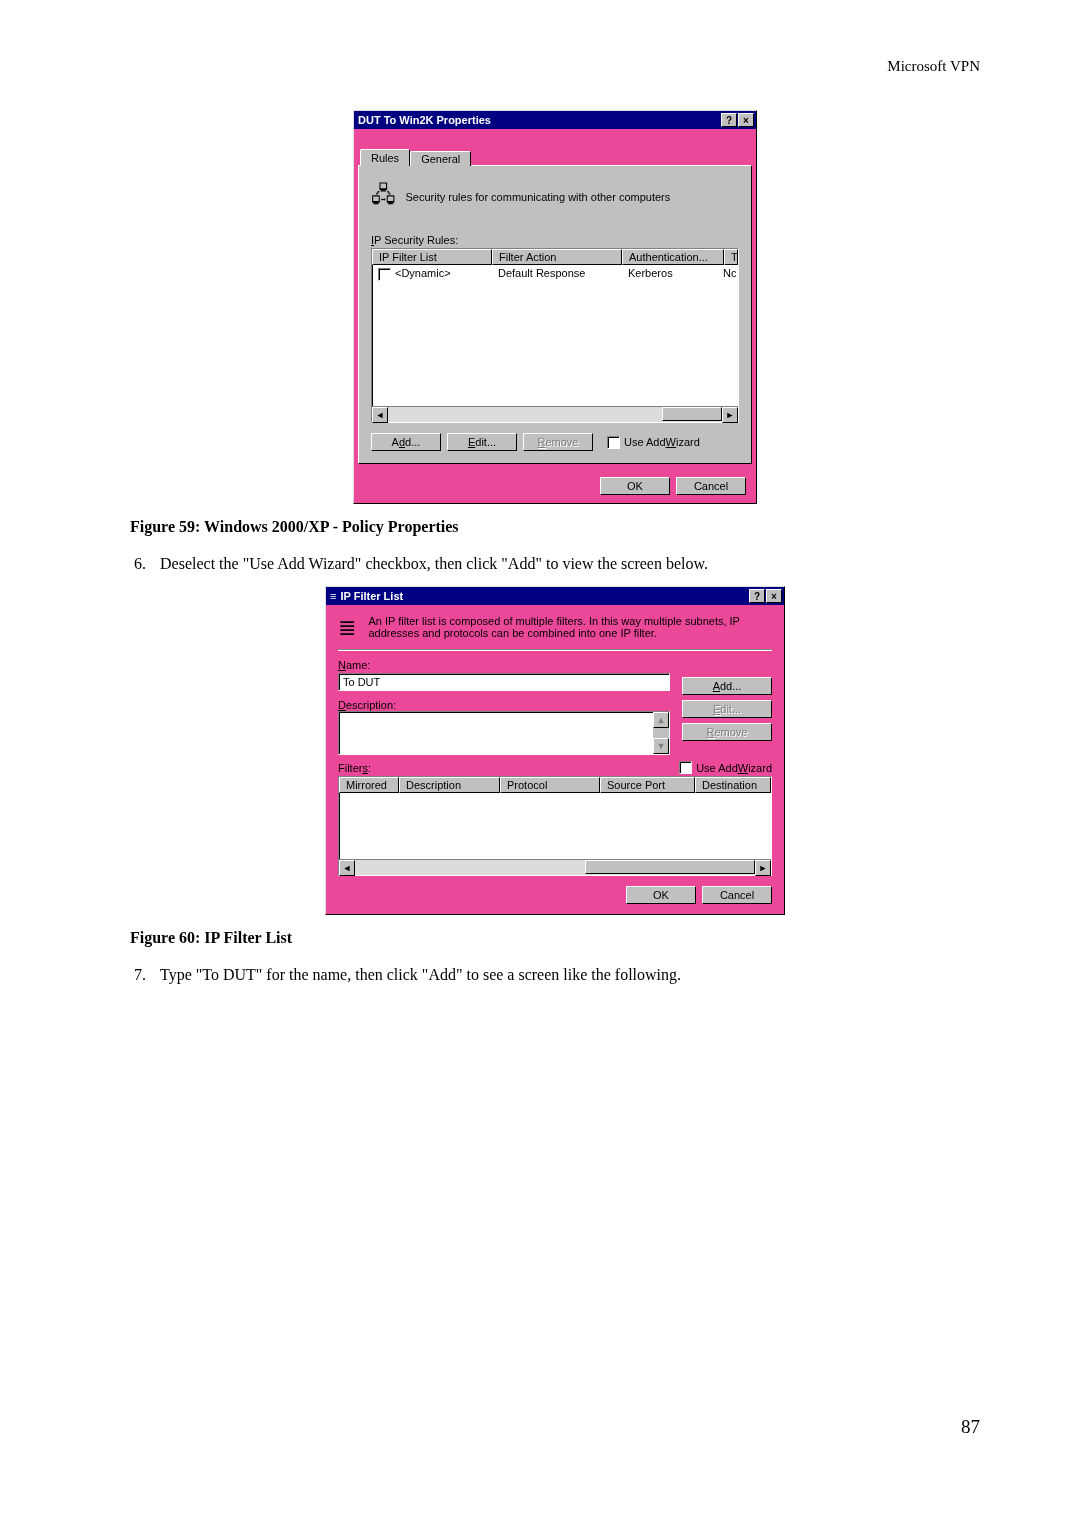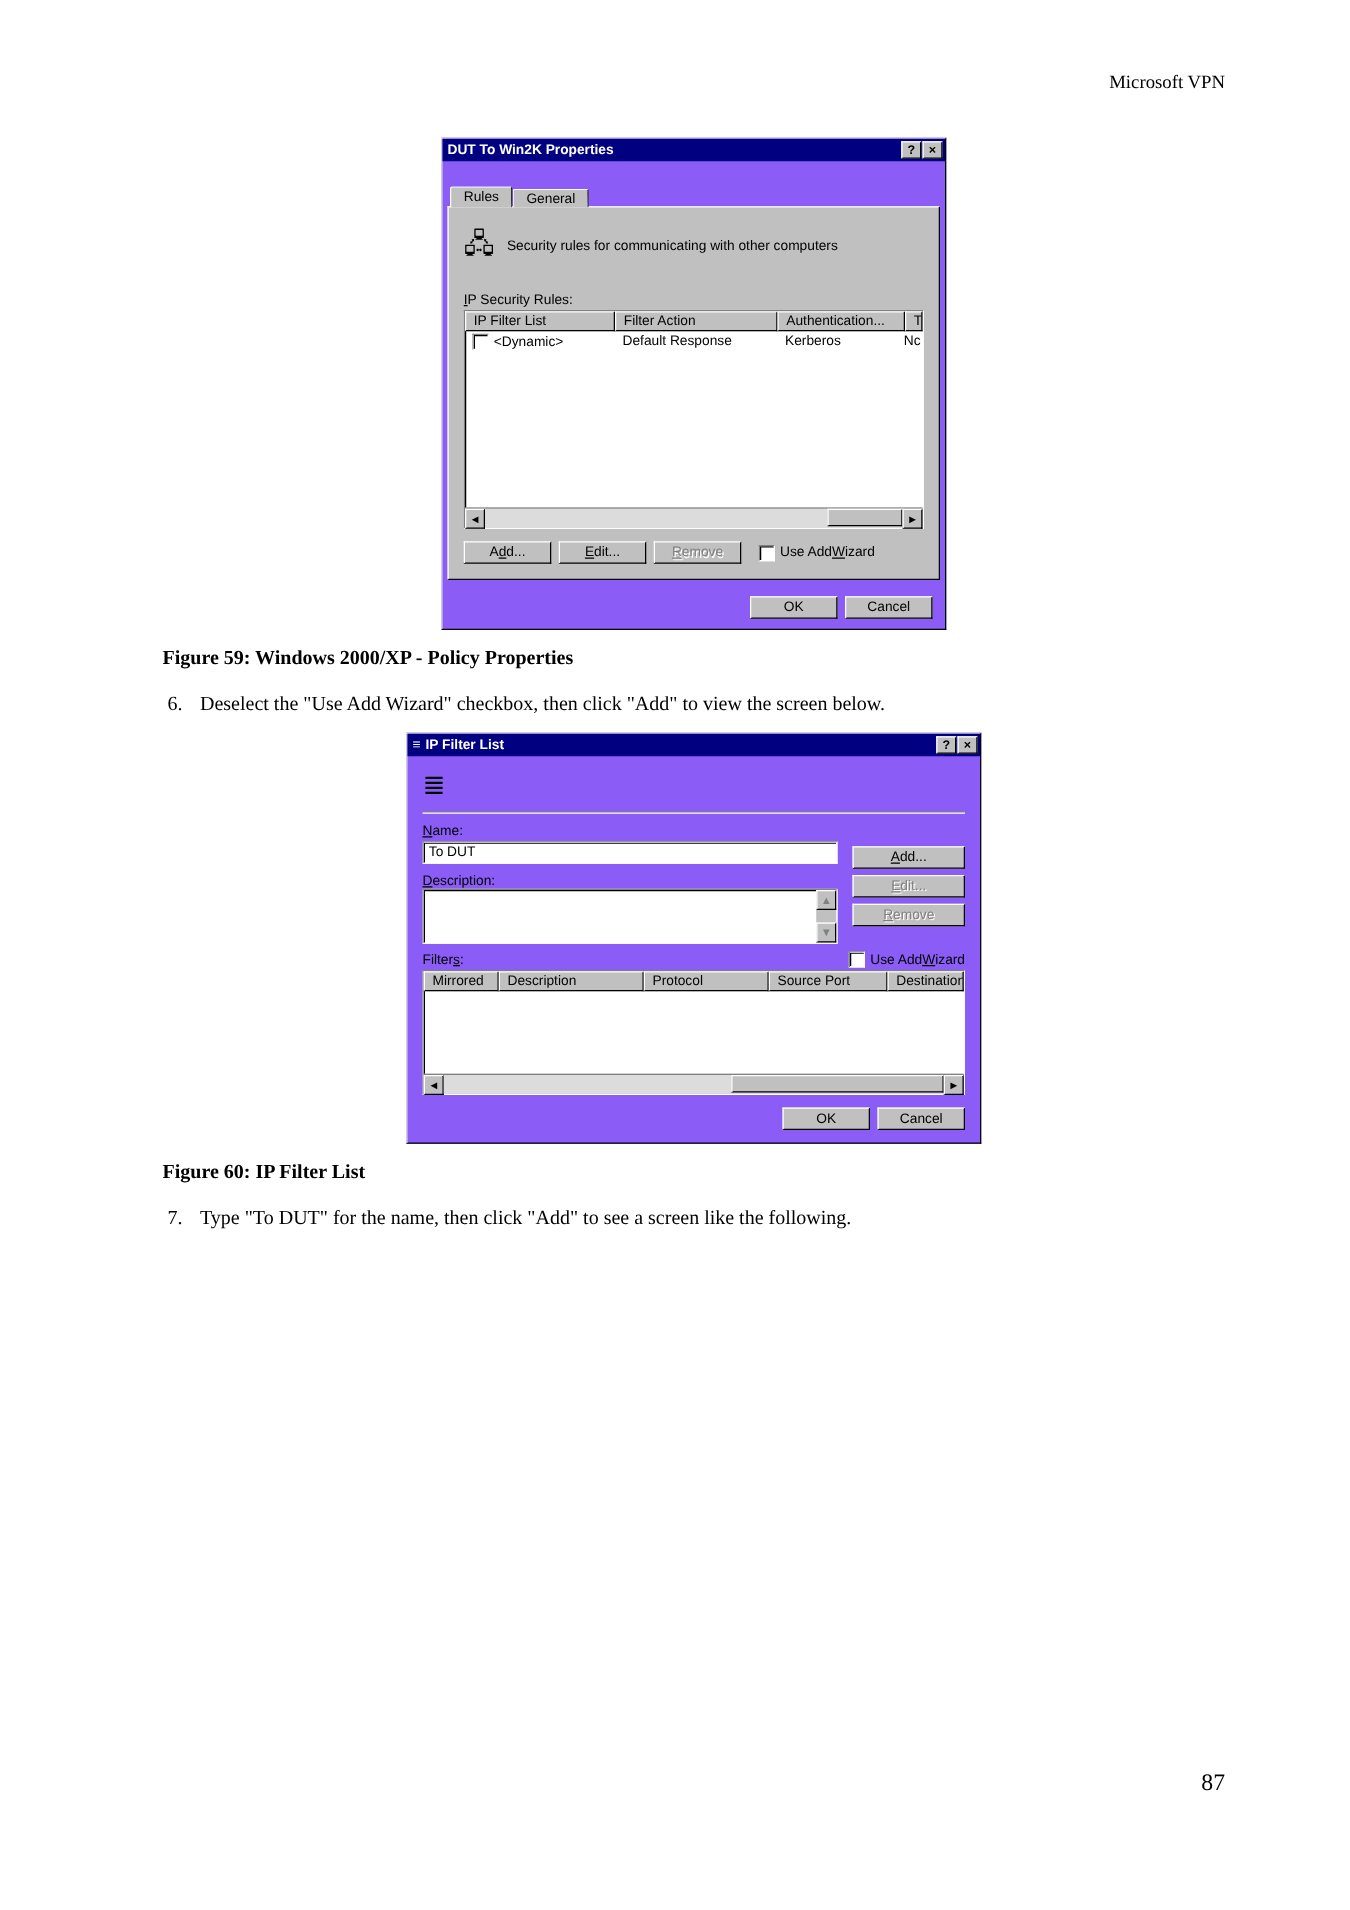--- a/index.html
+++ b/index.html
@@ -25,21 +25,21 @@
   }
   .content {
     position: absolute;
     top: 110px;
     left: 130px;
     right: 100px;
   }
 
   
   .win-dialog {
-    background: #8b5cf6;
+    background: #ec4899;
     border: 1px solid #000;
     border-top-color: #dfdfdf;
     border-left-color: #dfdfdf;
     font-family: "Tahoma", "MS Sans Serif", sans-serif;
     font-size: 11px;
     margin: 0 auto;
   }
   .titlebar {
     background: #000080;
     color: #fff;
@@ -242,20 +242,21 @@
     <div class="titlebar">
       <span><span style="margin-right:4px;">≡</span><span>IP Filter List</span></span>
       <div class="titlebar-buttons">
         <div class="titlebar-btn">?</div>
         <div class="titlebar-btn">×</div>
       </div>
     </div>
     <div style="padding:10px 12px;">
       <div style="display:flex;gap:12px;align-items:flex-start;margin-bottom:8px;">
         <span style="font-size:22px;">≣</span>
+        <span style="flex:1;">An IP filter list is composed of multiple filters. In this way multiple subnets, IP addresses and protocols can be combined into one IP filter.</span>
       </div>
       <div style="border-top:1px solid #808080;border-bottom:1px solid #fff;margin:4px 0 8px 0;"></div>
 
       <div style="display:flex;gap:12px;">
         <div style="flex:1;">
           <div><span class="underline">N</span><span>ame:</span></div>
           <input class="win-input" style="width: 100%; margin: 2px 0px 8px;" value="To DUT">
           <div><span class="underline">D</span><span>escription:</span></div>
           <div class="win-textarea" style="width:100%;height:44px;position:relative;">
             <div style="position:absolute;right:0;top:0;bottom:0;width:16px;display:flex;flex-direction:column;">
@@ -278,21 +279,21 @@
             <span class="checkbox-empty"></span>
             <span>Use Add </span>
             <span class="underline">W</span>
             <span>izard</span>
           </label>
       </div>
 
       <div class="listview" style="height:100px;display:flex;flex-direction:column;margin-top:2px;">
         <div class="lv-headers">
           <div class="lv-header" style="width:60px;">Mirrored</div>
-          <div class="lv-header" style="width:116px;">Description</div>
+          <div class="lv-header" style="width:101px;">Description</div>
           <div class="lv-header" style="width:100px;">Protocol</div>
           <div class="lv-header" style="width:95px;">Source Port</div>
           <div class="lv-header" style="flex:1;">Destination</div>
         </div>
         <div style="flex:1;"></div>
         <div class="hscroll">
           <div class="hscroll-btn">◄</div>
           <div class="hscroll-track">
               <div class="hscroll-thumb" style="width:170px;float:right;"></div>
             </div>

